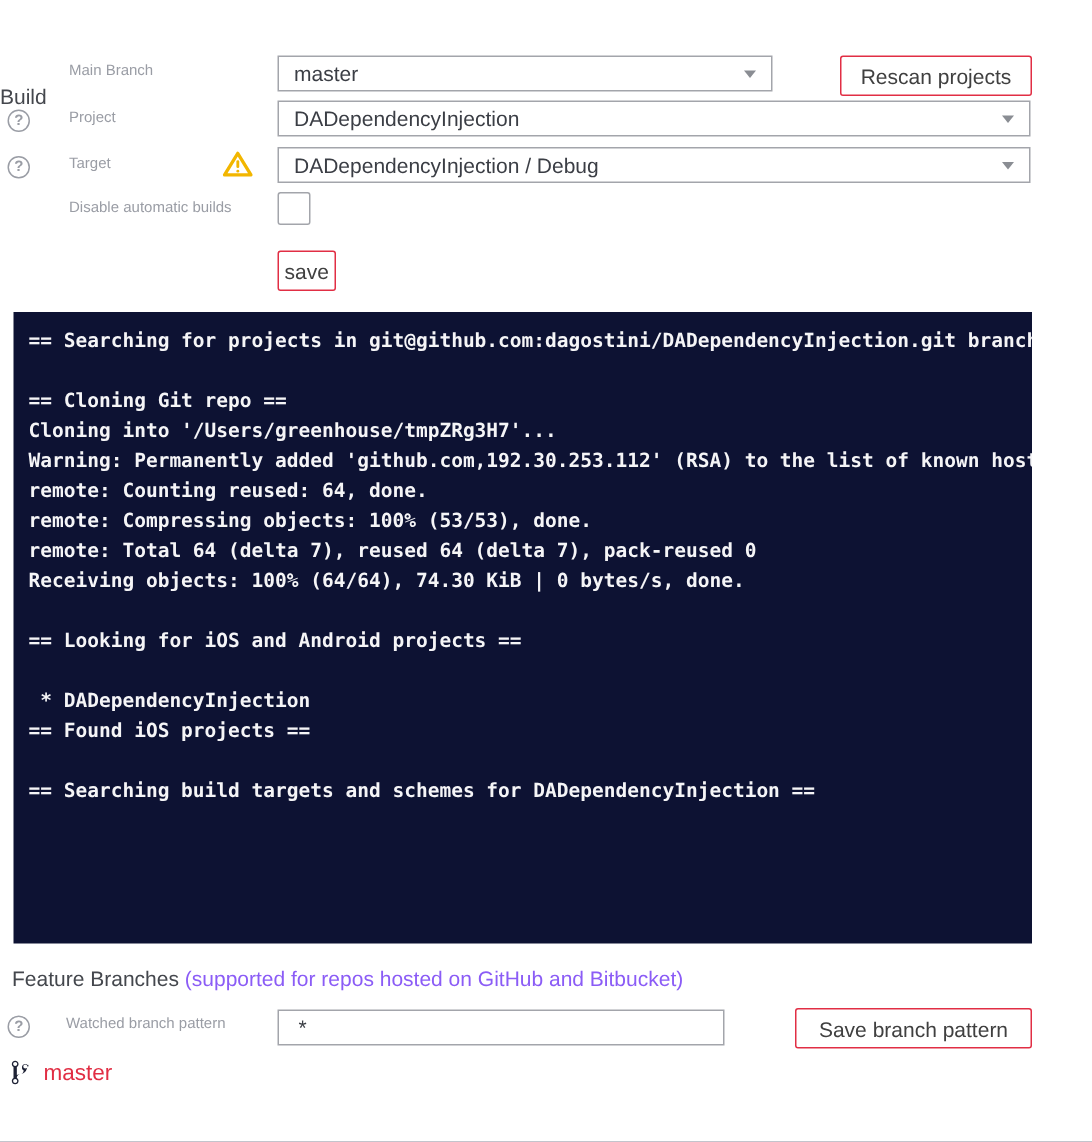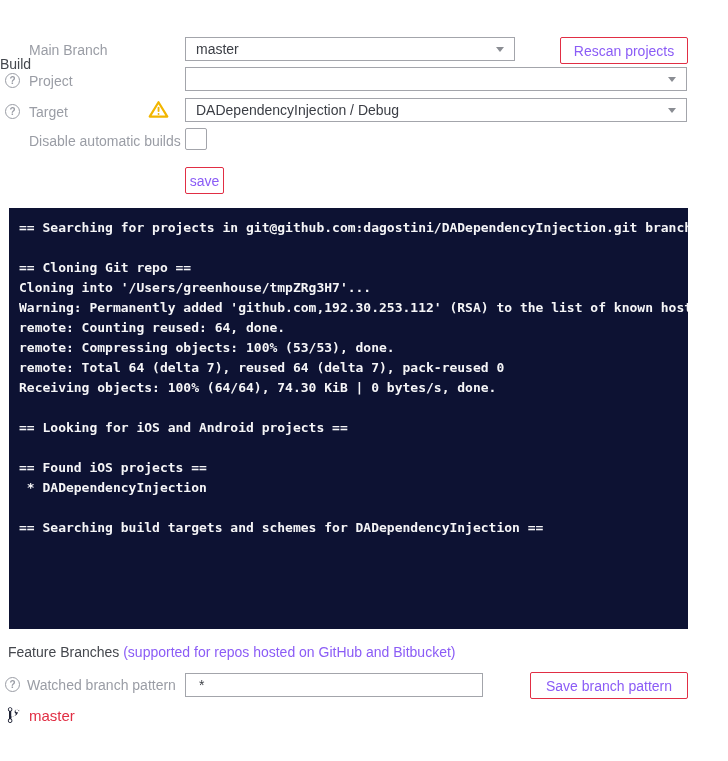--- a/index.html
+++ b/index.html
@@ -9,22 +9,23 @@
     font-family: "Liberation Sans", sans-serif;
     position: relative;
     color: #3f434a;
   }
   .abs { position: absolute; }
 
   .section-title {
     font-size: 14px; color: #44474d;
   }
   .field-label {
-    font-size: 14px; color: #9a9da5;
+    font-size: 10px; color: #9a9da5;
     white-space: nowrap;
+    margin-left: 17px;
   }
   .help-icon {
     width: 15px; height: 15px;
     border: 1px solid #9a9da5; border-radius: 50%;
     color: #9a9da5; font-size: 10px; font-weight: bold;
     display: flex; align-items: center; justify-content: center;
     cursor: pointer;
   }
   .select-box {
     background: #ffffff;
@@ -39,21 +40,21 @@
     margin-left: auto;
     width: 0; height: 0;
     border-left: 4px solid transparent;
     border-right: 4px solid transparent;
     border-top: 5px solid #8a8d93;
   }
   .btn-red {
     background: #ffffff;
     border: 1px solid #e12e44;
     border-radius: 2px;
-    color: #8b5cf6;
+    color: #404040;
     font-size: 14px;
     font-family: "Liberation Sans", sans-serif;
     display: flex; align-items: center; justify-content: center;
     cursor: pointer;
     padding: 0;
   }
   .checkbox {
     width: 22px; height: 22px;
     background: #fff;
     border: 1px solid #a3a5ab;
@@ -98,20 +99,21 @@
 <div class="abs field-label" style="left:29px; top:42px;">Main Branch</div>
 <div class="abs select-box" style="left:185px; top:37px; width:330px;">
   <span>master</span>
   <span class="chevron"></span>
 </div>
 <button class="abs btn-red" style="left:560px; top:37px; width:128px; height:27px;">Rescan projects</button>
 
 <div class="abs help-icon" style="left:5px; top:73px;">?</div>
 <div class="abs field-label" style="left:29px; top:73px;">Project</div>
 <div class="abs select-box" style="left:185px; top:67px; width:502px;">
+  <span>DADependencyInjection</span>
   <span class="chevron"></span>
 </div>
 
 <div class="abs help-icon" style="left:5px; top:104px;">?</div>
 <div class="abs field-label" style="left:29px; top:104px;">Target</div>
 <span class="abs" style="left:148px; top:100px;">
   <svg width="21" height="19" viewBox="0 0 21 19">
     <path d="M10.5 2.2 L19.3 16.6 L1.7 16.6 Z" fill="#ffffff" stroke="#f2b600" stroke-width="2.2" stroke-linejoin="round"></path>
     <rect x="9.6" y="6.8" width="1.9" height="5.2" rx="0.9" fill="#f2b600"></rect>
     <rect x="9.6" y="13.1" width="1.9" height="1.9" rx="0.9" fill="#f2b600"></rect>
@@ -133,22 +135,22 @@
     <div class="console-line">== Cloning Git repo ==</div>
     <div class="console-line">Cloning into '/Users/greenhouse/tmpZRg3H7'...</div>
     <div class="console-line">Warning: Permanently added 'github.com,192.30.253.112' (RSA) to the list of known host</div>
     <div class="console-line">remote: Counting reused: 64, done.</div>
     <div class="console-line">remote: Compressing objects: 100% (53/53), done.</div>
     <div class="console-line">remote: Total 64 (delta 7), reused 64 (delta 7), pack-reused 0</div>
     <div class="console-line">Receiving objects: 100% (64/64), 74.30 KiB | 0 bytes/s, done.</div>
     <div class="console-line"> </div>
     <div class="console-line">== Looking for iOS and Android projects ==</div>
     <div class="console-line"> </div>
+    <div class="console-line"> * DADependencyInjection</div>
     <div class="console-line">== Found iOS projects ==</div>
-    <div class="console-line"> * DADependencyInjection</div>
     <div class="console-line"> </div>
     <div class="console-line">== Searching build targets and schemes for DADependencyInjection ==</div>
   </div>
 
 <div class="abs section-title" style="left:8px; top:644px;">
   <span>Feature Branches</span>
   <span class="fb-subtitle">(supported for repos hosted on GitHub and Bitbucket)</span>
 </div>
 
 <div class="abs help-icon" style="left:5px; top:677px;">?</div>

